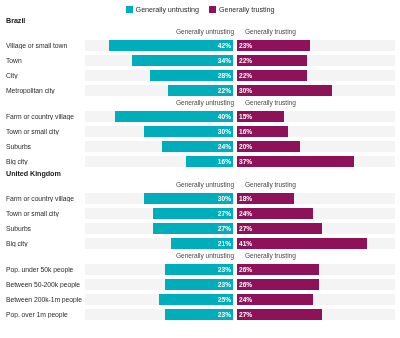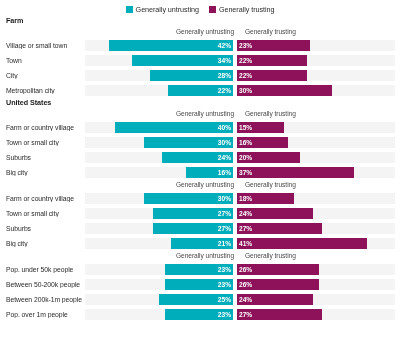--- a/index.html
+++ b/index.html
@@ -165,21 +165,21 @@
         <span class="legend-label">Generally untrusting</span>
       </div>
       <div class="legend-entry">
         <span class="legend-swatch" style="background: rgb(142, 18, 89);"></span>
         <span class="legend-label">Generally trusting</span>
       </div>
     </div>
 
   <div id="groups-container">
       <div class="group">
-        <div class="group-title">Farm</div>
+        <div class="group-title">Brazil</div>
         <div class="col-headers">
           <div class="col-head left">Generally untrusting</div>
           <div class="col-head right">Generally trusting</div>
         </div>
         <div class="row">
           <div class="row-label">Village or small town</div>
           <div class="tracks">
             <div class="track-left">
               <div class="bar-left" style="width: 124.32px; background: rgb(0, 173, 187);"></div>
               <div class="val-left">42%</div>
@@ -219,92 +219,92 @@
         <div class="row">
           <div class="row-label">Metropolitan city</div>
           <div class="tracks">
             <div class="track-left">
               <div class="bar-left" style="width: 65.12px; background: rgb(0, 173, 187);"></div>
               <div class="val-left">22%</div>
             </div>
             <div class="track-right">
               <div class="bar-right" style="width: 94.8px; background: rgb(142, 18, 89);"></div>
               <div class="val-right">30%</div>
-            </div>
-          </div>
-        </div>
-      </div>
-      <div class="group">
-        <div class="group-title">United States</div>
-        <div class="col-headers">
-          <div class="col-head left">Generally untrusting</div>
-          <div class="col-head right">Generally trusting</div>
-        </div>
-        <div class="row">
-          <div class="row-label">Farm or country village</div>
-          <div class="tracks">
-            <div class="track-left">
-              <div class="bar-left" style="width: 118.4px; background: rgb(0, 173, 187);"></div>
-              <div class="val-left">40%</div>
-            </div>
-            <div class="track-right">
-              <div class="bar-right" style="width: 47.4px; background: rgb(142, 18, 89);"></div>
-              <div class="val-right">15%</div>
-            </div>
-          </div>
-        </div>
-        <div class="row">
-          <div class="row-label">Town or small city</div>
-          <div class="tracks">
-            <div class="track-left">
-              <div class="bar-left" style="width: 88.8px; background: rgb(0, 173, 187);"></div>
-              <div class="val-left">30%</div>
-            </div>
-            <div class="track-right">
-              <div class="bar-right" style="width: 50.56px; background: rgb(142, 18, 89);"></div>
-              <div class="val-right">16%</div>
-            </div>
-          </div>
-        </div>
-        <div class="row">
-          <div class="row-label">Suburbs</div>
-          <div class="tracks">
-            <div class="track-left">
-              <div class="bar-left" style="width: 71.04px; background: rgb(0, 173, 187);"></div>
-              <div class="val-left">24%</div>
-            </div>
-            <div class="track-right">
-              <div class="bar-right" style="width: 63.2px; background: rgb(142, 18, 89);"></div>
-              <div class="val-right">20%</div>
-            </div>
-          </div>
-        </div>
-        <div class="row">
-          <div class="row-label">Big city</div>
-          <div class="tracks">
-            <div class="track-left">
-              <div class="bar-left" style="width: 47.36px; background: rgb(0, 173, 187);"></div>
-              <div class="val-left">16%</div>
-            </div>
-            <div class="track-right">
-              <div class="bar-right" style="width: 116.92px; background: rgb(142, 18, 89);"></div>
-              <div class="val-right">37%</div>
             </div>
           </div>
         </div>
       </div>
       <div class="group">
         <div class="col-headers">
           <div class="col-head left">Generally untrusting</div>
           <div class="col-head right">Generally trusting</div>
         </div>
         <div class="row">
           <div class="row-label">Farm or country village</div>
           <div class="tracks">
             <div class="track-left">
+              <div class="bar-left" style="width: 118.4px; background: rgb(0, 173, 187);"></div>
+              <div class="val-left">40%</div>
+            </div>
+            <div class="track-right">
+              <div class="bar-right" style="width: 47.4px; background: rgb(142, 18, 89);"></div>
+              <div class="val-right">15%</div>
+            </div>
+          </div>
+        </div>
+        <div class="row">
+          <div class="row-label">Town or small city</div>
+          <div class="tracks">
+            <div class="track-left">
+              <div class="bar-left" style="width: 88.8px; background: rgb(0, 173, 187);"></div>
+              <div class="val-left">30%</div>
+            </div>
+            <div class="track-right">
+              <div class="bar-right" style="width: 50.56px; background: rgb(142, 18, 89);"></div>
+              <div class="val-right">16%</div>
+            </div>
+          </div>
+        </div>
+        <div class="row">
+          <div class="row-label">Suburbs</div>
+          <div class="tracks">
+            <div class="track-left">
+              <div class="bar-left" style="width: 71.04px; background: rgb(0, 173, 187);"></div>
+              <div class="val-left">24%</div>
+            </div>
+            <div class="track-right">
+              <div class="bar-right" style="width: 63.2px; background: rgb(142, 18, 89);"></div>
+              <div class="val-right">20%</div>
+            </div>
+          </div>
+        </div>
+        <div class="row">
+          <div class="row-label">Big city</div>
+          <div class="tracks">
+            <div class="track-left">
+              <div class="bar-left" style="width: 47.36px; background: rgb(0, 173, 187);"></div>
+              <div class="val-left">16%</div>
+            </div>
+            <div class="track-right">
+              <div class="bar-right" style="width: 116.92px; background: rgb(142, 18, 89);"></div>
+              <div class="val-right">37%</div>
+            </div>
+          </div>
+        </div>
+      </div>
+      <div class="group">
+        <div class="group-title">United Kingdom</div>
+        <div class="col-headers">
+          <div class="col-head left">Generally untrusting</div>
+          <div class="col-head right">Generally trusting</div>
+        </div>
+        <div class="row">
+          <div class="row-label">Farm or country village</div>
+          <div class="tracks">
+            <div class="track-left">
               <div class="bar-left" style="width: 88.8px; background: rgb(0, 173, 187);"></div>
               <div class="val-left">30%</div>
             </div>
             <div class="track-right">
               <div class="bar-right" style="width: 56.88px; background: rgb(142, 18, 89);"></div>
               <div class="val-right">18%</div>
             </div>
           </div>
         </div>
         <div class="row">

